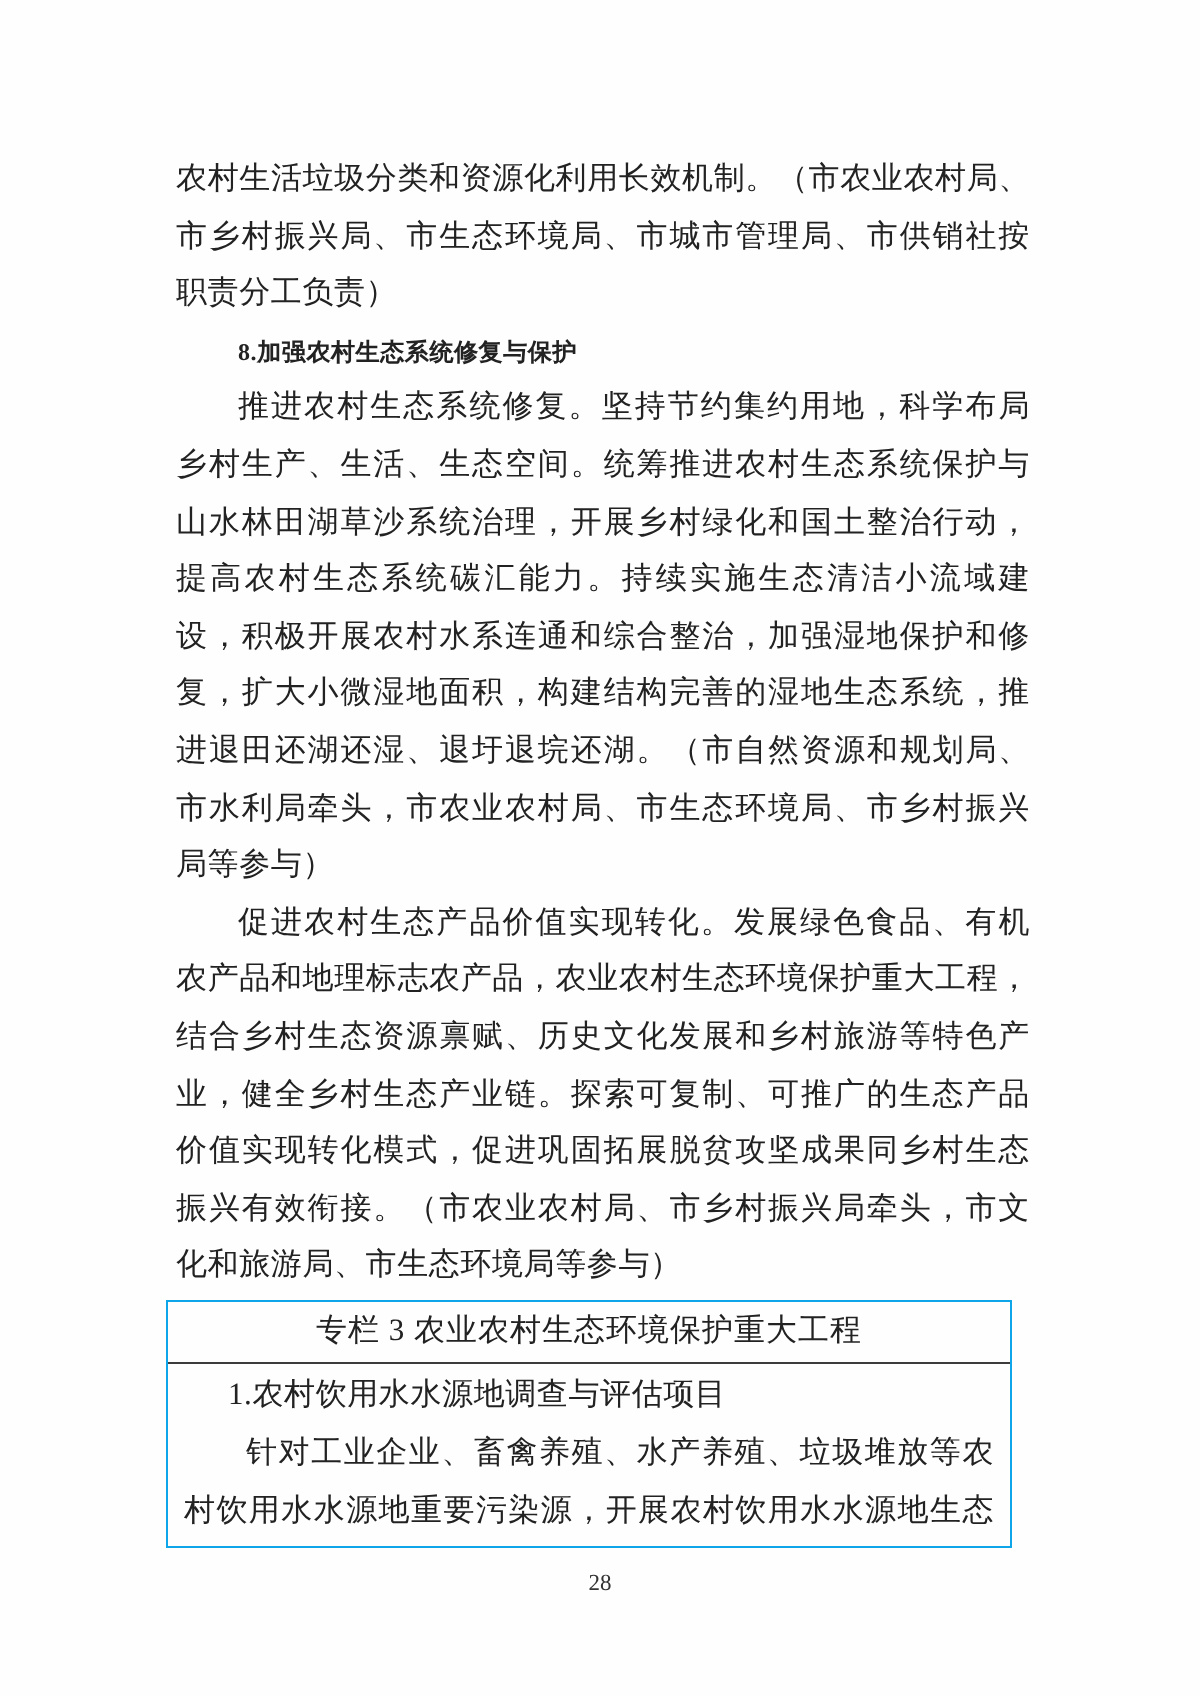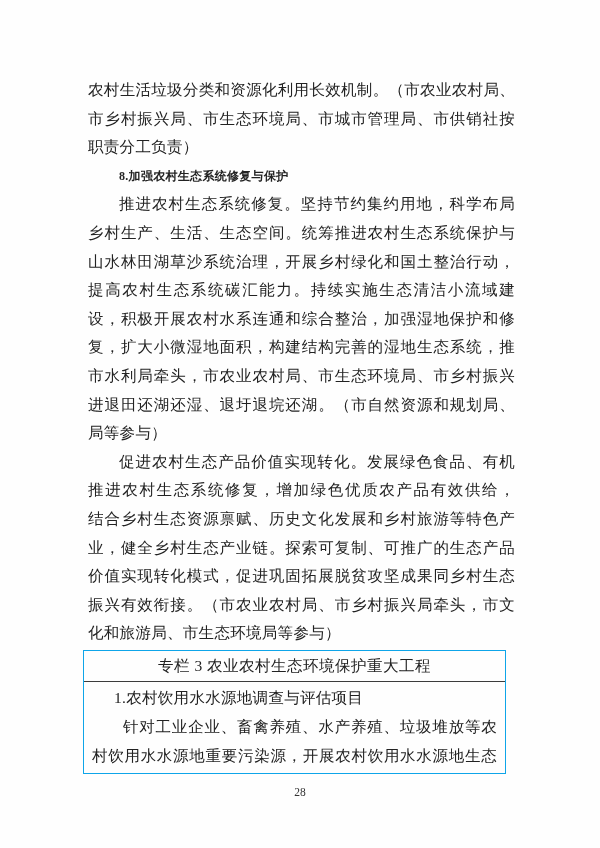--- a/index.html
+++ b/index.html
@@ -98,28 +98,28 @@
 
     <div class="heading">8.加强农村生态系统修复与保护</div>
 
     <div>
       <div class="line indent">推进农村生态系统修复。坚持节约集约用地，科学布局</div>
       <div class="line">乡村生产、生活、生态空间。统筹推进农村生态系统保护与</div>
       <div class="line">山水林田湖草沙系统治理，开展乡村绿化和国土整治行动，</div>
       <div class="line">提高农村生态系统碳汇能力。持续实施生态清洁小流域建</div>
       <div class="line">设，积极开展农村水系连通和综合整治，加强湿地保护和修</div>
       <div class="line">复，扩大小微湿地面积，构建结构完善的湿地生态系统，推</div>
+      <div class="line">进退田还湖还湿、退圩退垸还湖。（市自然资源和规划局、</div>
       <div class="line">市水利局牵头，市农业农村局、市生态环境局、市乡村振兴</div>
-      <div class="line">进退田还湖还湿、退圩退垸还湖。（市自然资源和规划局、</div>
       <div class="line end">局等参与）</div>
     </div>
 
     <div>
       <div class="line indent">促进农村生态产品价值实现转化。发展绿色食品、有机</div>
-      <div class="line">推进农村生态系统修复，增加绿色优质农产品有效供给，</div>
+      <div class="line">农产品和地理标志农产品，农业农村生态环境保护重大工程，</div>
       <div class="line">结合乡村生态资源禀赋、历史文化发展和乡村旅游等特色产</div>
       <div class="line">业，健全乡村生态产业链。探索可复制、可推广的生态产品</div>
       <div class="line">价值实现转化模式，促进巩固拓展脱贫攻坚成果同乡村生态</div>
       <div class="line">振兴有效衔接。（市农业农村局、市乡村振兴局牵头，市文</div>
       <div class="line end">化和旅游局、市生态环境局等参与）</div>
     </div>
 
     <div class="panel">
       <div class="panel-title">专栏 3 农业农村生态环境保护重大工程</div>
       <div class="panel-body">

